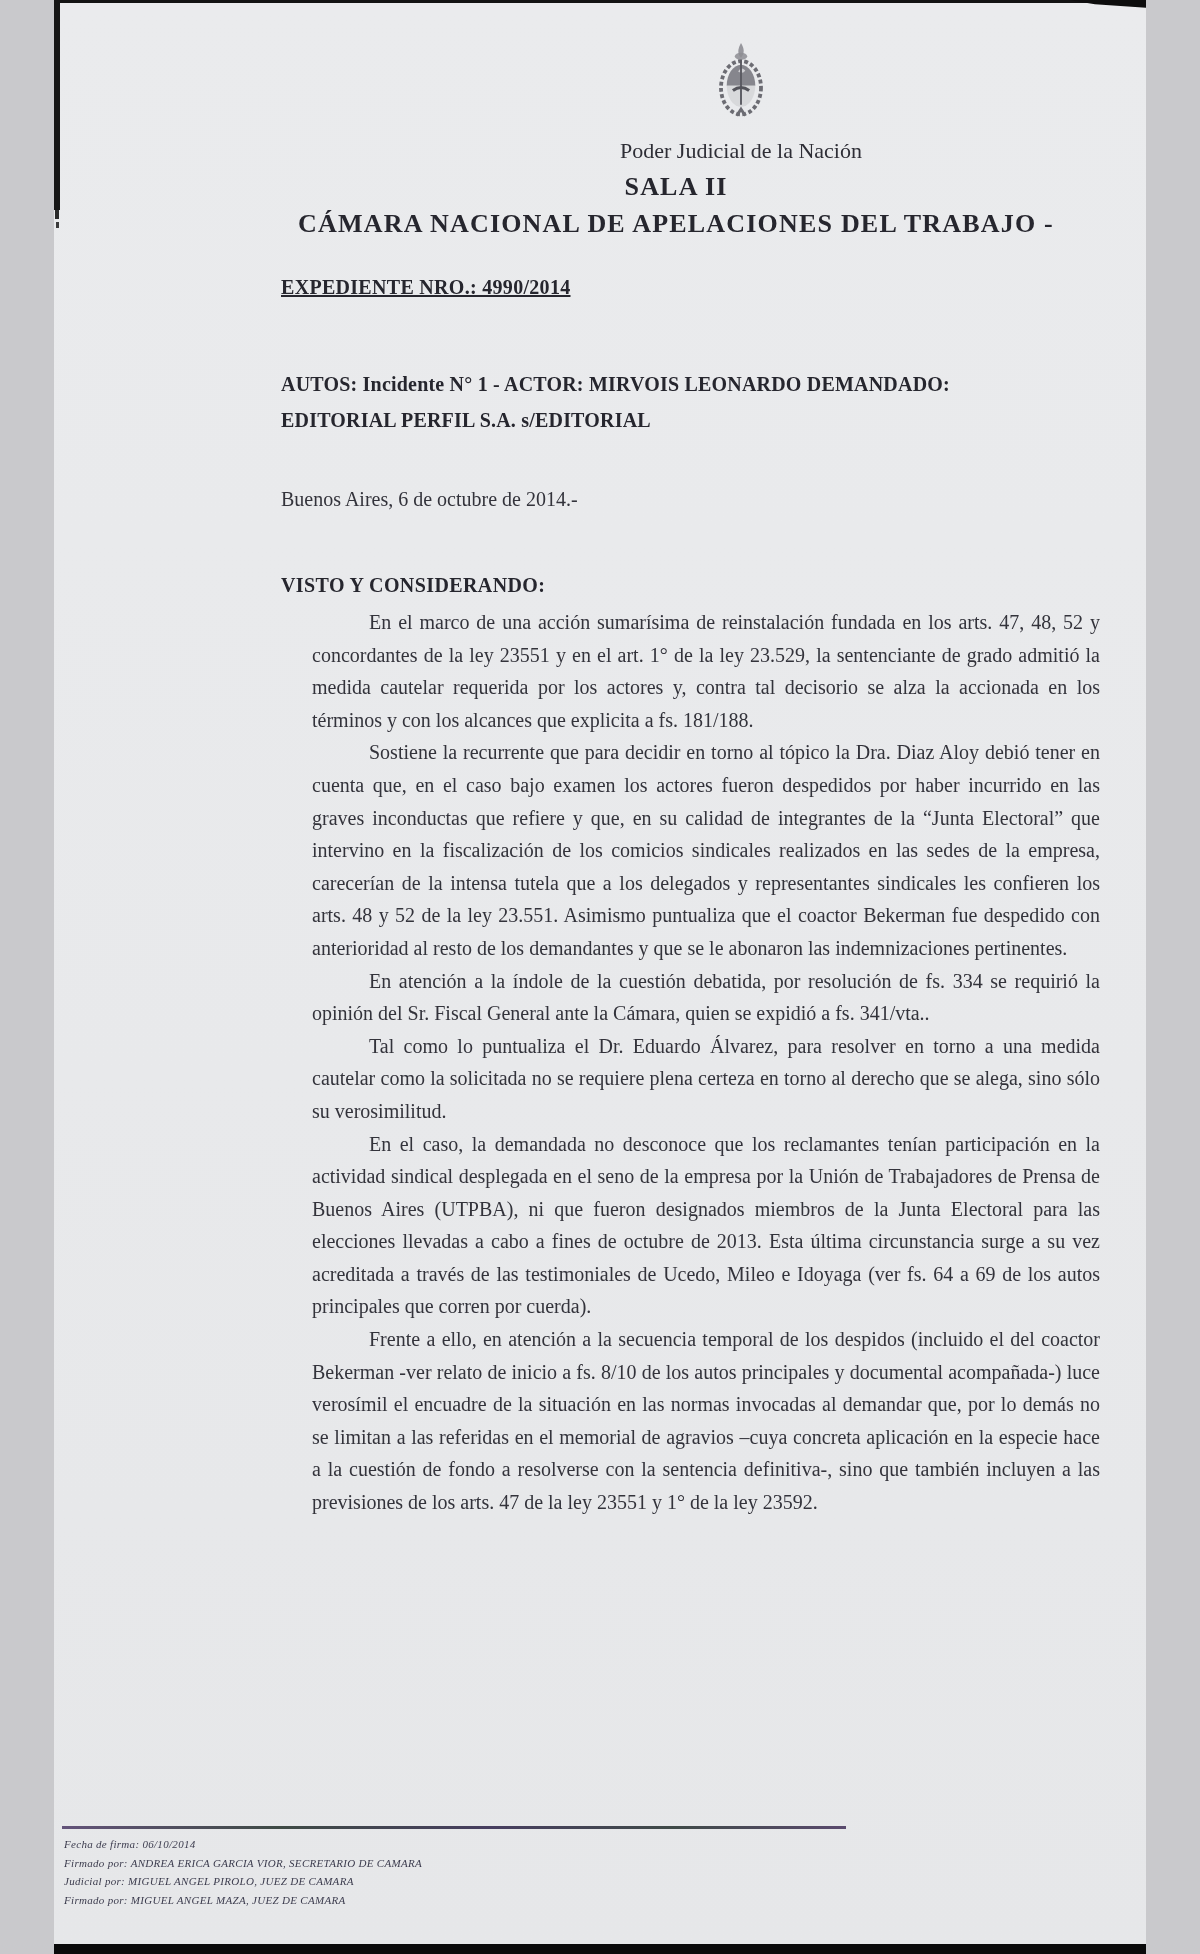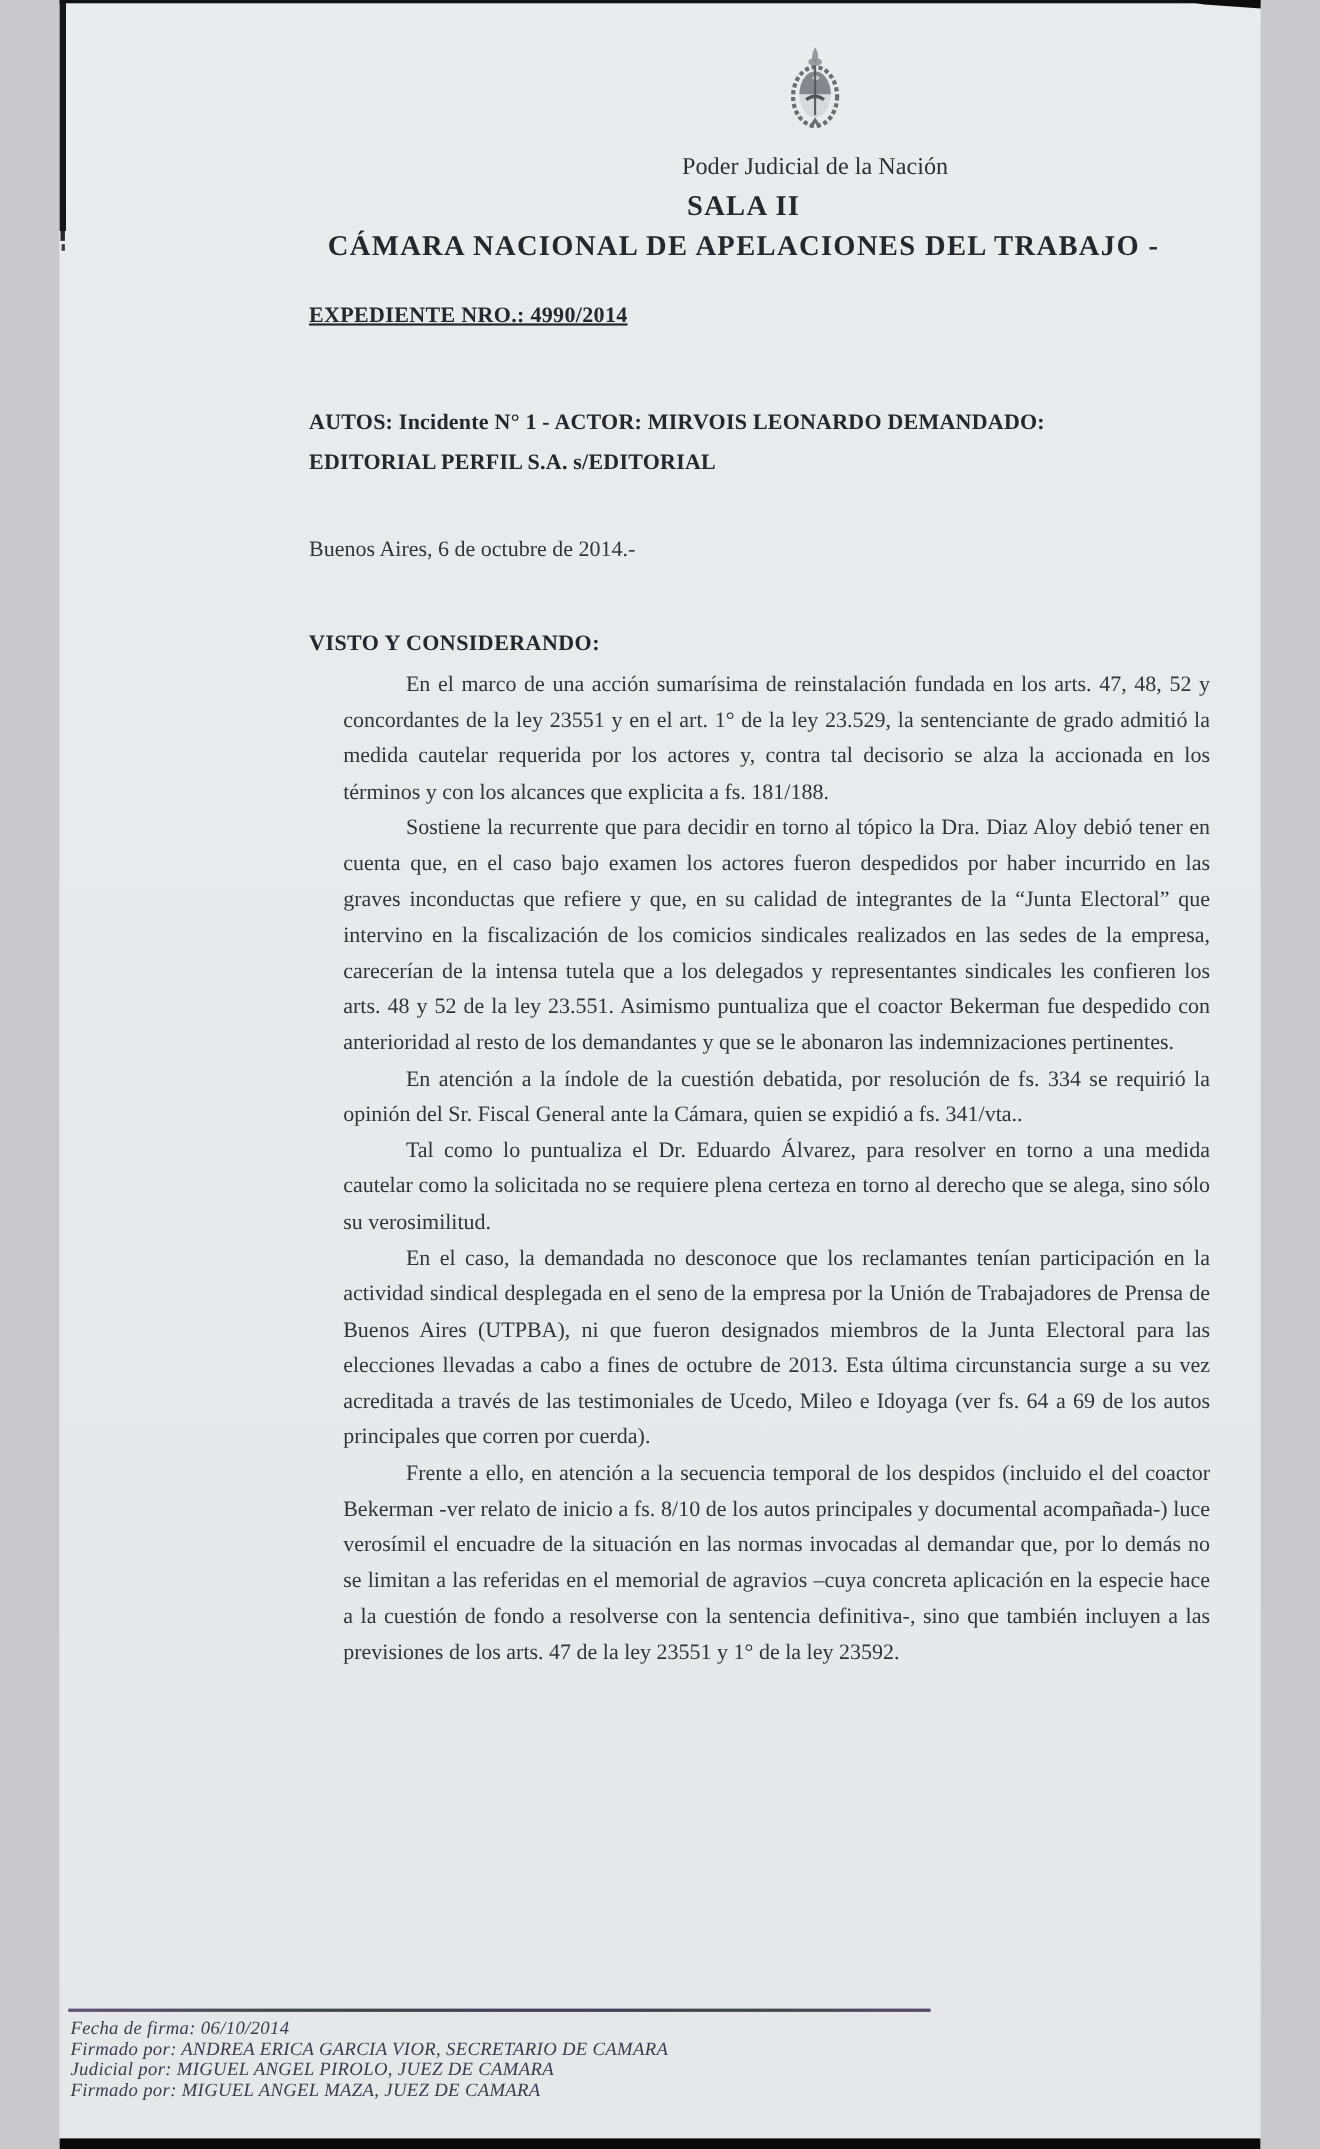--- a/index.html
+++ b/index.html
@@ -48,21 +48,21 @@
     font-size:20px;line-height:32.6px;text-align:justify;margin-left:31px;
   }
   .body-text p{margin:0;text-indent:57px;}
 
   .footer-rule{
     position:absolute;top:1826px;left:8px;width:784px;height:3px;
     background:linear-gradient(90deg,#63537a 0%,#3e4a45 28%,#473e60 55%,#3f4a48 78%,#5a4a6e 100%);
   }
   .footer{
     position:absolute;top:1835px;left:10px;
-    font-style:italic;font-size:17px;line-height:18.5px;
+    font-style:italic;font-size:11px;line-height:18.5px;
     color:#3c3c4e;letter-spacing:.3px;
   }
   .footer div{white-space:nowrap;}
 </style>
 </head>
 <body>
 
 <div class="page">
 
   <div class="art-top"></div>

